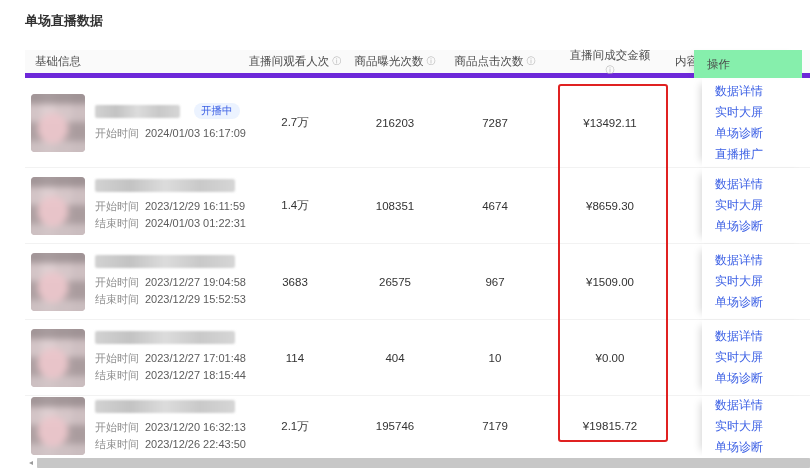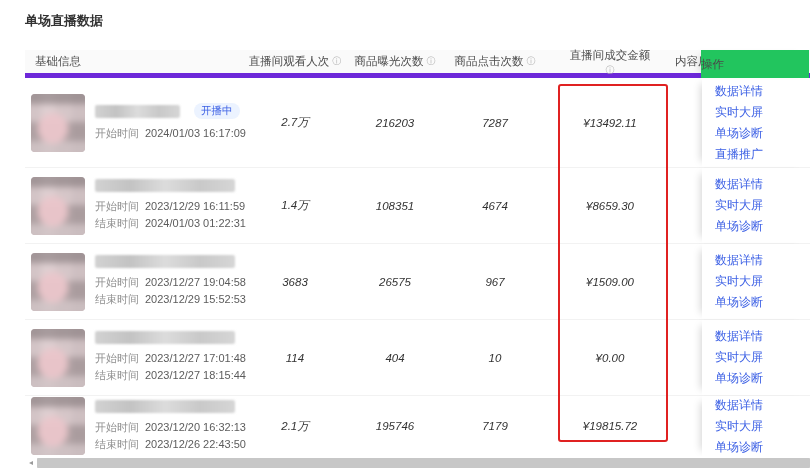--- a/index.html
+++ b/index.html
@@ -17,21 +17,21 @@
   .cell { font-size:11.5px; color:#4a4a4a; }
   .c-info    { width:220px; padding-left:10px; text-align:left; }
   .c-num     { width:100px; display:flex; justify-content:center; align-items:center; gap:3px; }
   .c-num.w130{ width:130px;flex-direction:column; }
   .c-quality { width:75px; white-space:nowrap; overflow:hidden; }
   .info-i { font-size:9px; color:#b5b5b5; line-height:1; }
 
   
   .trow { display:flex; border-bottom:1px solid #f2f2f2; position:relative; align-items:center; }
   .h90{height:90px} .h76{height:76px} .h60{height:60px; border-bottom:none; overflow:hidden;}
-  .val { width:100px; text-align:center; font-size:11.5px; color:#333;font-style:italic; }
+  .val { width:100px; text-align:center; font-size:11.5px; color:#333; }
   .val.w130 { width:130px; }
 
   
   .binfo { width:220px; display:flex; align-items:center; padding-left:6px; }
   .thumb { position:relative; width:54px; height:58px; border-radius:4px; overflow:hidden;
            flex:0 0 54px; background:#c4b6b8; }
   .thumb .mosaic { position:absolute; inset:-5px; filter:blur(3px);
     background-image:
       radial-gradient(circle at 42% 58%, rgba(235,198,203,.95) 0 26%, rgba(0,0,0,0) 30%),
       linear-gradient(180deg, rgba(158,146,148,.85) 0 22%, rgba(224,209,211,.7) 22% 48%, rgba(172,158,160,.8) 48% 76%, rgba(209,196,198,.85) 76%),
@@ -44,22 +44,22 @@
   .w85{width:85px; display:inline-block; vertical-align:middle; margin-bottom:0;}
   .w135{width:140px;}
   .titleline { display:flex; align-items:center; margin-bottom:6px; }
   .badge { margin-left:14px; font-size:10.5px; color:#3d61e5; background:#ecf3ff;
            padding:1px 7px; border-radius:8px; white-space:nowrap; }
   .tline { font-size:11px; line-height:17px; white-space:nowrap; }
   .tlabel { color:#8f8f8f; margin-right:6px; }
   .tval { color:#5c5c5c; }
 
   
-  .ops-head { position:absolute; right:1px; top:0; width:108px; height:28px; background:#22c55e;
-    display:flex; align-items:center; z-index:21;
+  .ops-head { position:absolute; right:8px; top:0; width:108px; height:28px; background:#86efac;
+    display:flex; align-items:center; padding-left:13px; z-index:21;
     box-shadow:-7px 0 8px -6px rgba(0,0,0,.18); }
   .ops { position:absolute; right:0; top:0; bottom:0; width:108px; background:#fff; z-index:20;
     display:flex; flex-direction:column; justify-content:center; padding-left:13px;
     box-shadow:-7px 0 8px -6px rgba(0,0,0,.18); }
   .ops a { font-size:12px; color:#3d61e5; text-decoration:none; line-height:21px; cursor:pointer; }
 
   
   .redbox { position:absolute; left:558px; top:84px; width:110px; height:358px;
     border:2.5px solid #e02121; border-radius:3px; pointer-events:none; z-index:30; }
 

